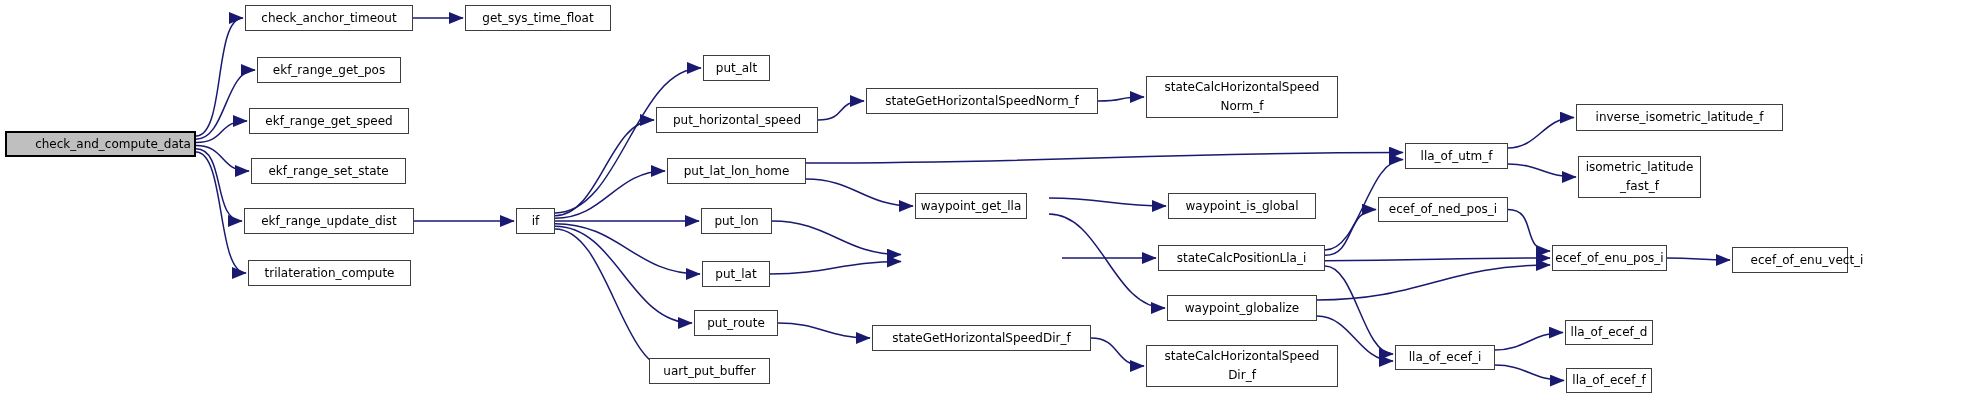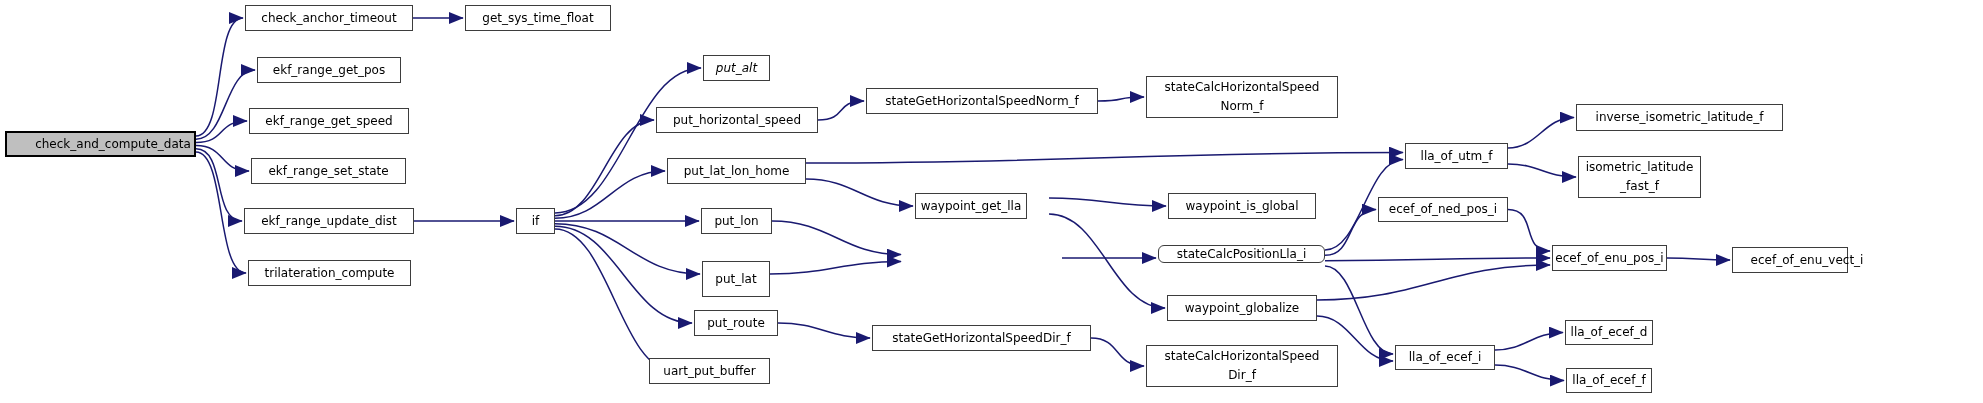--- a/index.html
+++ b/index.html
@@ -81,33 +81,33 @@
     </svg>
     <div class="node highlight" style="left: 5px; top: 131px; width: 191px; height: 26px; padding-left: 27px;">check_and_compute_data</div>
     <div class="node" style="left: 245px; top: 5px; width: 168px; height: 26px;">check_anchor_timeout</div>
     <div class="node" style="left: 465px; top: 5px; width: 146px; height: 26px;">get_sys_time_float</div>
     <div class="node" style="left: 257px; top: 57px; width: 144px; height: 26px;">ekf_range_get_pos</div>
     <div class="node" style="left: 249px; top: 108px; width: 160px; height: 26px;">ekf_range_get_speed</div>
     <div class="node" style="left: 251px; top: 158px; width: 155px; height: 26px;">ekf_range_set_state</div>
     <div class="node" style="left: 244px; top: 208px; width: 170px; height: 26px;">ekf_range_update_dist</div>
     <div class="node" style="left: 248px; top: 260px; width: 163px; height: 26px;">trilateration_compute</div>
     <div class="node" style="left: 516px; top: 208px; width: 39px; height: 26px;">if</div>
-    <div class="node" style="left: 703px; top: 55px; width: 67px; height: 26px; font-style: italic;">put_alt</div>
+    <div class="node" style="left: 703px; top: 55px; width: 67px; height: 26px;">put_alt</div>
     <div class="node" style="left: 656px; top: 107px; width: 162px; height: 26px;">put_horizontal_speed</div>
     <div class="node" style="left: 667px; top: 158px; width: 139px; height: 26px;">put_lat_lon_home</div>
     <div class="node" style="left: 701px; top: 208px; width: 71px; height: 26px;">put_lon</div>
-    <div class="node" style="left: 702px; top: 261px; width: 68px; height: 36px;">put_lat</div>
+    <div class="node" style="left: 702px; top: 261px; width: 68px; height: 26px;">put_lat</div>
     <div class="node" style="left: 694px; top: 310px; width: 84px; height: 26px;">put_route</div>
     <div class="node" style="left: 649px; top: 358px; width: 121px; height: 26px;">uart_put_buffer</div>
     <div class="node" style="left: 866px; top: 88px; width: 232px; height: 26px;">stateGetHorizontalSpeedNorm_f</div>
     <div class="node" style="left: 1146px; top: 76px; width: 192px; height: 42px;">stateCalcHorizontalSpeed
 Norm_f</div>
     <div class="node" style="left: 915px; top: 193px; width: 112px; height: 26px;">waypoint_get_lla</div>
     <div class="node" style="left: 1168px; top: 193px; width: 148px; height: 26px;">waypoint_is_global</div>
-    <div class="node" style="left: 1158px; top: 245px; width: 167px; height: 18px; border-radius: 6px;">stateCalcPositionLla_i</div>
+    <div class="node" style="left: 1158px; top: 245px; width: 167px; height: 26px;">stateCalcPositionLla_i</div>
     <div class="node" style="left: 1167px; top: 295px; width: 150px; height: 26px;">waypoint_globalize</div>
     <div class="node" style="left: 872px; top: 325px; width: 219px; height: 26px;">stateGetHorizontalSpeedDir_f</div>
     <div class="node" style="left: 1146px; top: 345px; width: 192px; height: 42px;">stateCalcHorizontalSpeed
 Dir_f</div>
     <div class="node" style="left: 1405px; top: 143px; width: 103px; height: 26px;">lla_of_utm_f</div>
     <div class="node" style="left: 1576px; top: 104px; width: 207px; height: 27px;">inverse_isometric_latitude_f</div>
     <div class="node" style="left: 1578px; top: 156px; width: 123px; height: 42px;">isometric_latitude
 _fast_f</div>
     <div class="node" style="left: 1378px; top: 197px; width: 130px; height: 25px;">ecef_of_ned_pos_i</div>
     <div class="node" style="left: 1552px; top: 245px; width: 115px; height: 26px;">ecef_of_enu_pos_i</div>

